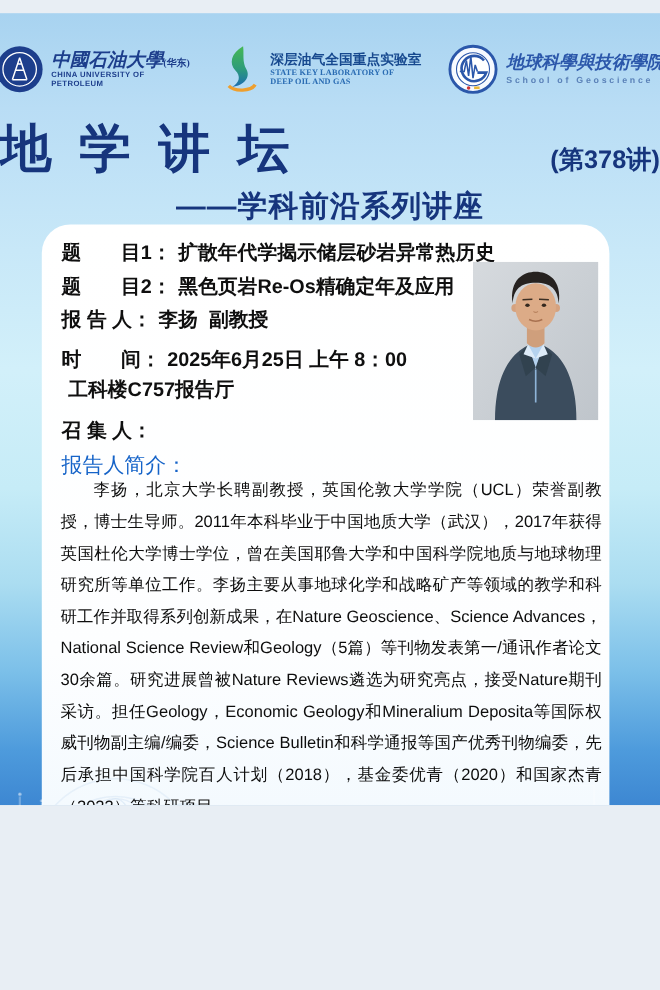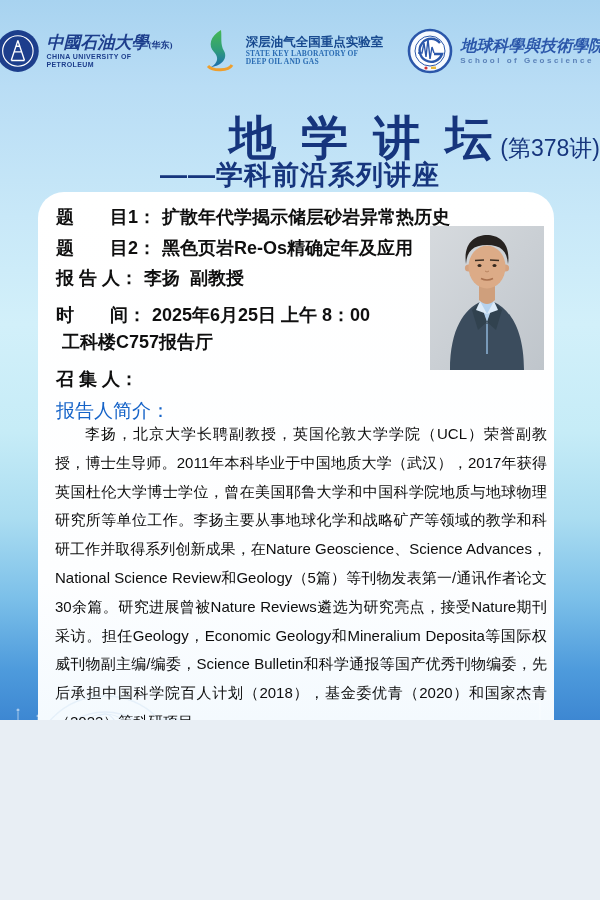--- a/index.html
+++ b/index.html
@@ -1,33 +1,33 @@
 <!DOCTYPE html>
 <html><head>
 <meta charset="utf-8">
 <style>
   html,body{margin:0;padding:0;background:#e8eef4;}
   .poster{position:relative;width:600px;height:720px;overflow:hidden;
     font-family:"Liberation Sans","DejaVu Sans",sans-serif;
-    background:linear-gradient(180deg,#a8d3f0 0%,#b9ddf5 12%,#c8e8f8 30%,#d2f0fa 45%,#c6ecf7 60%,#abddf1 72%,#7cc0e9 83%,#4e9bdc 93%,#3d87d2 100%);}
+    background:linear-gradient(180deg,#a8d3f0 0%,#b9ddf5 12%,#c8e8f8 30%,#d2f0fa 45%,#c6ecf7 60%,#abddf1 72%,#7cc0e9 83%,#4e9bdc 93%,#3d87d2 100%);margin-top:12px;}
   
   .header{position:absolute;top:28px;left:0;width:600px;display:flex;justify-content:center;align-items:center;gap:24px;z-index:3;}
   .logo{display:flex;align-items:center;gap:7px;}
   .logo-textcol{display:flex;flex-direction:column;line-height:1.15;}
   .cup-cn{font-family:"Liberation Serif","DejaVu Serif",serif;font-style:italic;font-weight:700;font-size:17px;color:#1d3e8c;white-space:nowrap;}
   .cup-suffix{font-size:9px;font-style:normal;}
   .cup-en{font-size:7px;font-weight:700;letter-spacing:.4px;color:#1d3e8c;}
   .skl-cn{font-size:12.5px;font-weight:800;color:#17498f;white-space:nowrap;}
   .skl-en{font-size:7.5px;font-weight:700;color:#2a6cb3;letter-spacing:.2px;font-family:Liberation Serif, serif;}
   .geo-cn{font-family:"Liberation Serif","DejaVu Serif",serif;font-style:italic;font-weight:700;font-size:16px;color:#2b57aa;white-space:nowrap;}
   .geo-en{font-size:8px;letter-spacing:2.5px;color:#5b82b8;font-weight:600;}
   
-  .title-row{position:absolute;top:107px;left:0;width:600px;display:flex;justify-content:flex-end;align-items:flex-end;color:#16357d;z-index:3;}
+  .title-row{position:absolute;top:92px;left:0;width:600px;display:flex;justify-content:space-between;align-items:flex-end;color:#16357d;z-index:3;gap:32px;}
   .title-main{font-size:47px;font-weight:900;letter-spacing:6px;white-space:pre;}
-  .title-session{font-size:23px;font-weight:400;padding-bottom:6px;margin-left:2px;white-space:nowrap;}
+  .title-session{font-size:23px;font-weight:700;padding-bottom:6px;margin-left:2px;white-space:nowrap;}
   .subtitle{position:absolute;top:157px;left:0;width:600px;text-align:center;font-size:27px;font-weight:800;color:#16357d;letter-spacing:1px;z-index:3;}
   
   .card{position:absolute;left:38px;top:192px;width:516px;height:556px;border-radius:26px;
     background:linear-gradient(180deg,#ffffff 0%,#fdfeff 70%,#f2f9fe 100%);z-index:1;}
   
   .content{position:absolute;inset:0;z-index:3;}
   .info-row{position:absolute;left:56px;display:flex;font-size:18px;font-weight:700;color:#0f0f0f;white-space:pre;}
   .info-label{white-space:pre;}
   .info-value{margin-left:6px;white-space:pre;}
   .r1{top:205px}.r2{top:236px}.r3{top:266px}.r4{top:303px}.r5{top:330px}.r6{top:367px}

